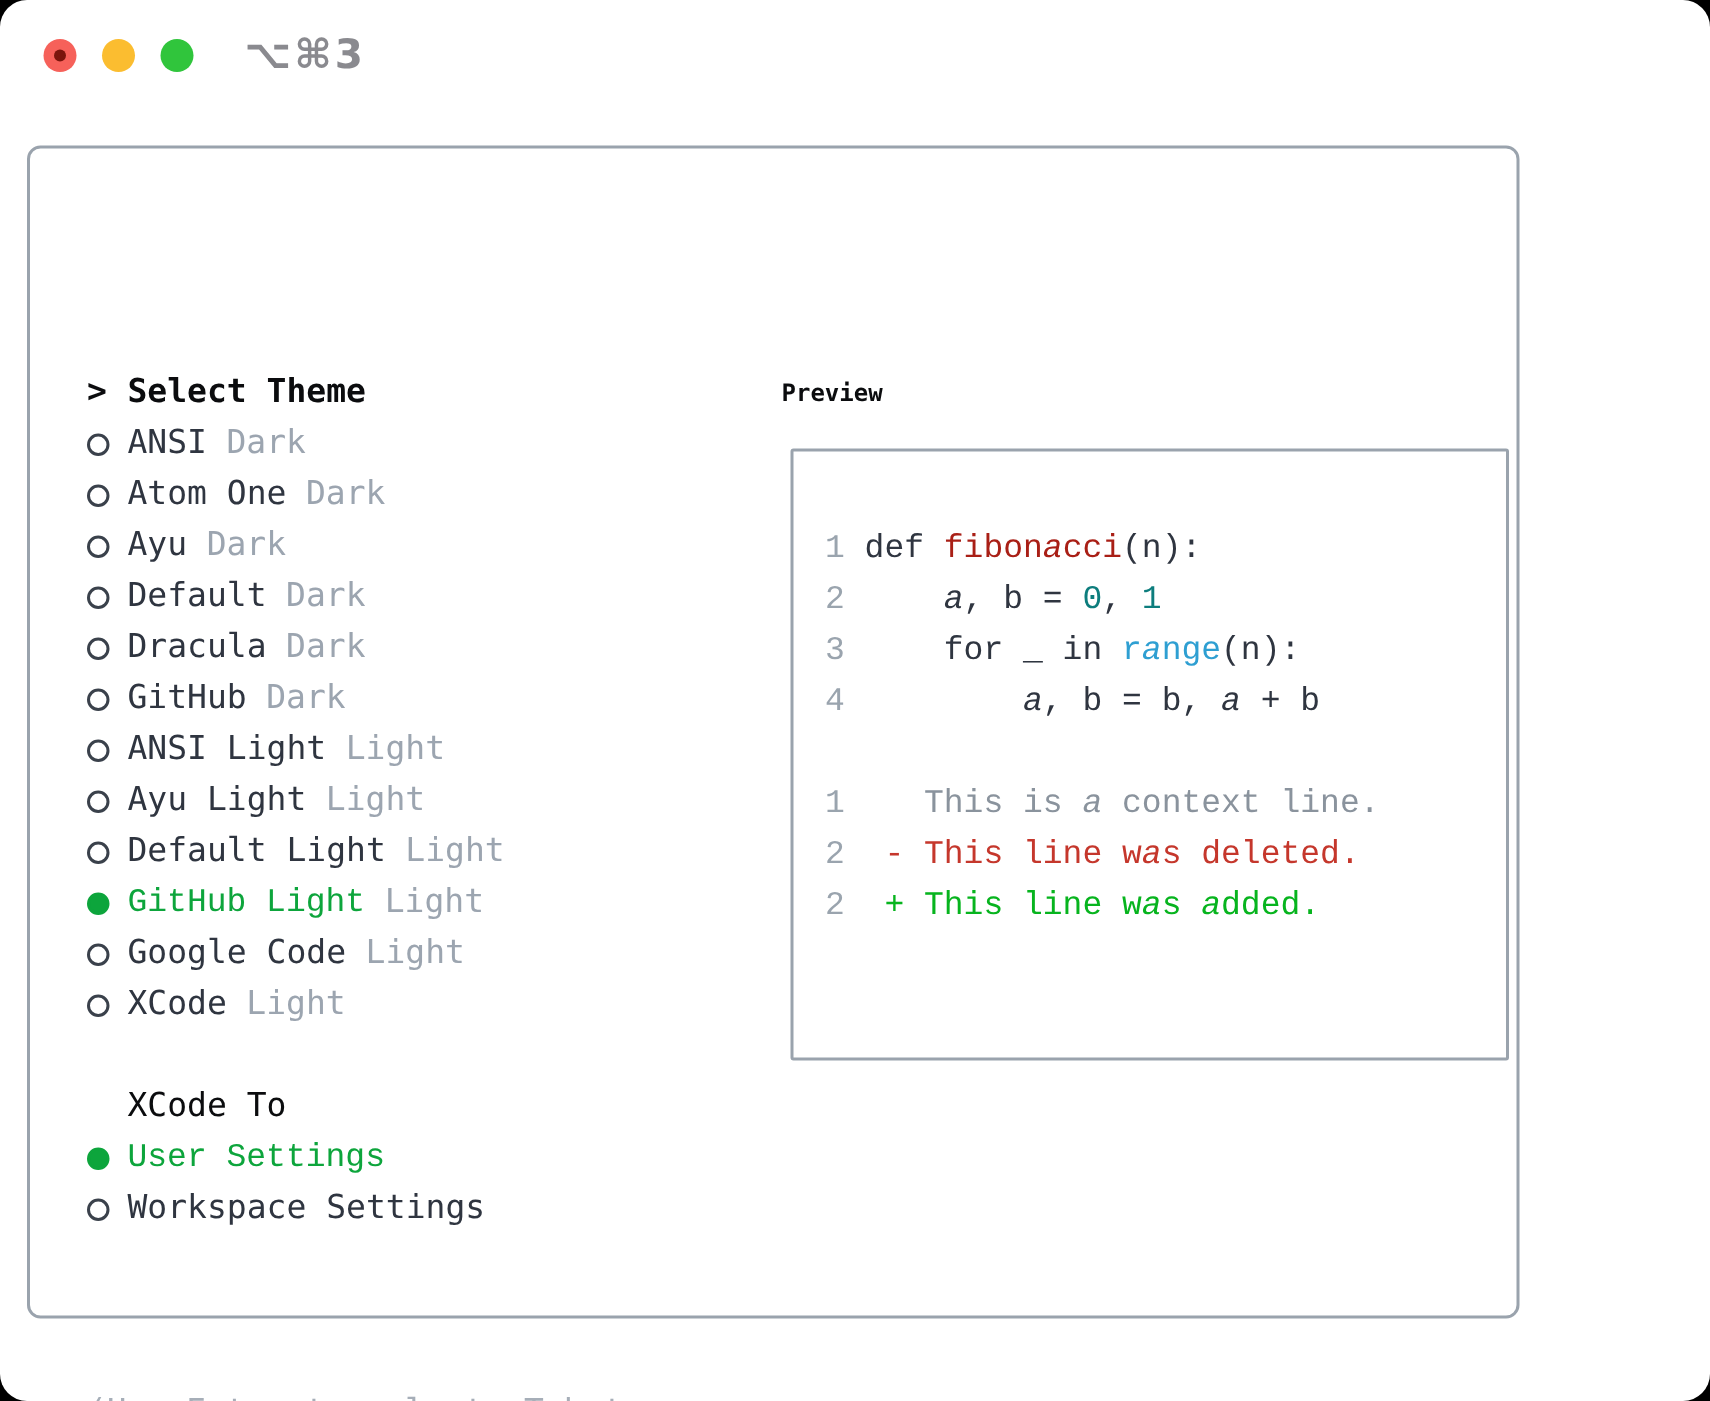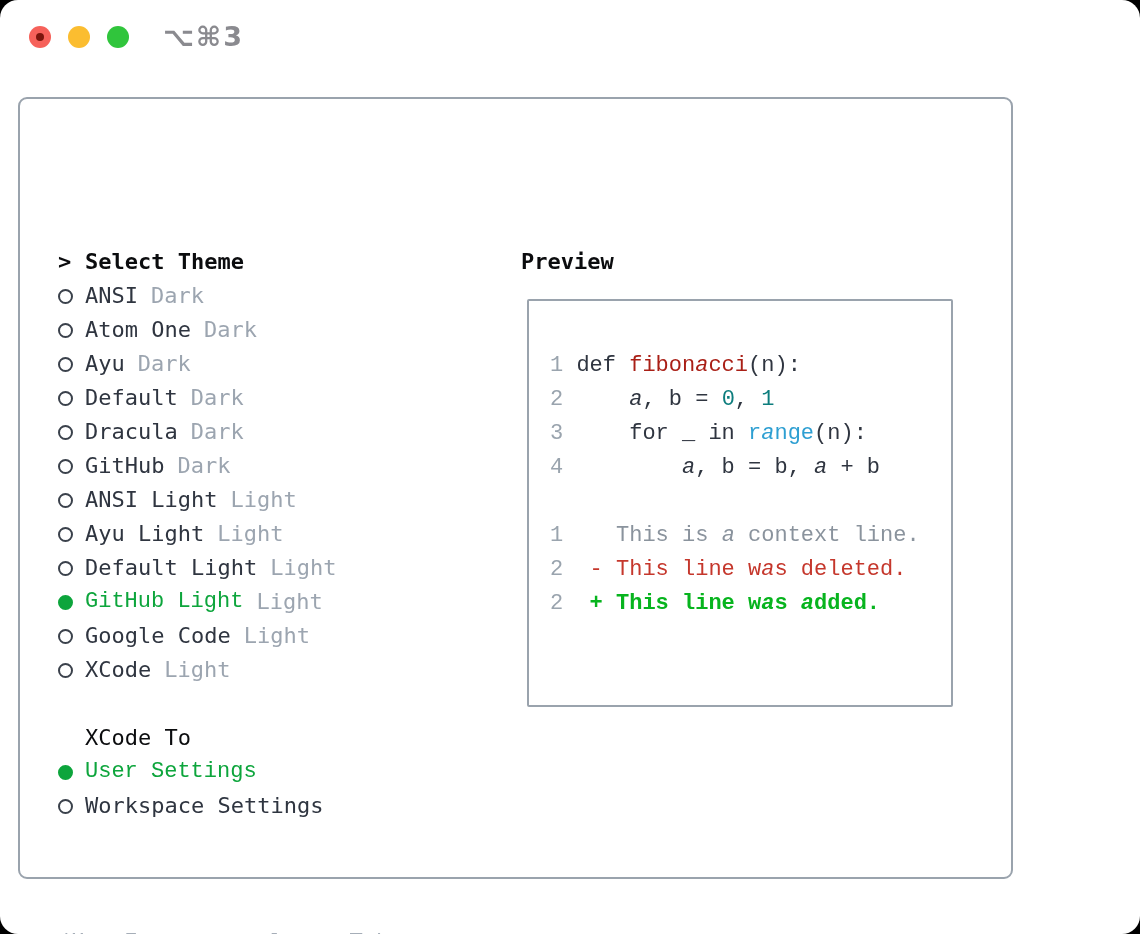--- a/index.html
+++ b/index.html
@@ -45,40 +45,40 @@
   .t-name.sel{color:#0DA53C;font-family:Liberation Mono, monospace;}
   .t-variant{color:#9CA5B0;margin-left:13px;}
   .hint{
     position:absolute;left:38px;top:758px;
     font-size:22px;line-height:34px;color:#A6AEB8;white-space:pre;
   }
 
   
   .ptitle{
     position:absolute;left:501px;top:146px;
-    font-size:22px;line-height:34px;font-weight:bold;color:#0B0C0E;
+    font-size:16px;line-height:34px;font-weight:bold;color:#0B0C0E;
   }
   .pbox{
-    position:absolute;left:507px;top:200px;width:426px;height:408px;
+    position:absolute;left:507px;top:200px;width:479px;height:408px;
     border:2px solid #9AA3AD;border-radius:2px;box-sizing:border-box;
     padding:48px 8px 0 21px;overflow:hidden;background:#fff;
   }
   .pline{
     height:34px;white-space:pre;
     font-family:"Liberation Mono","DejaVu Sans Mono",monospace;
     font-size:22px;line-height:34px;
   }
   .ln{display:inline-block;width:2ch;color:#9AA4AE;}
   .sg-plain{color:#2F3540;}
   .sg-fn{color:#A91F16;}
   .sg-num{color:#0D7D7D;}
   .sg-call{color:#2E9FD2;}
   .sg-ctx{color:#8A939D;}
   .sg-del{color:#C5372C;}
-  .sg-add{color:#07B41E;font-weight:bold;}
+  .sg-add{color:#07B41E;}
   .ia{font-style:italic;}
 </style>
 </head>
 <body>
 
 <div class="window">
 
   <div class="lights">
     <span class="light close"></span>
     <span class="light min"></span>

